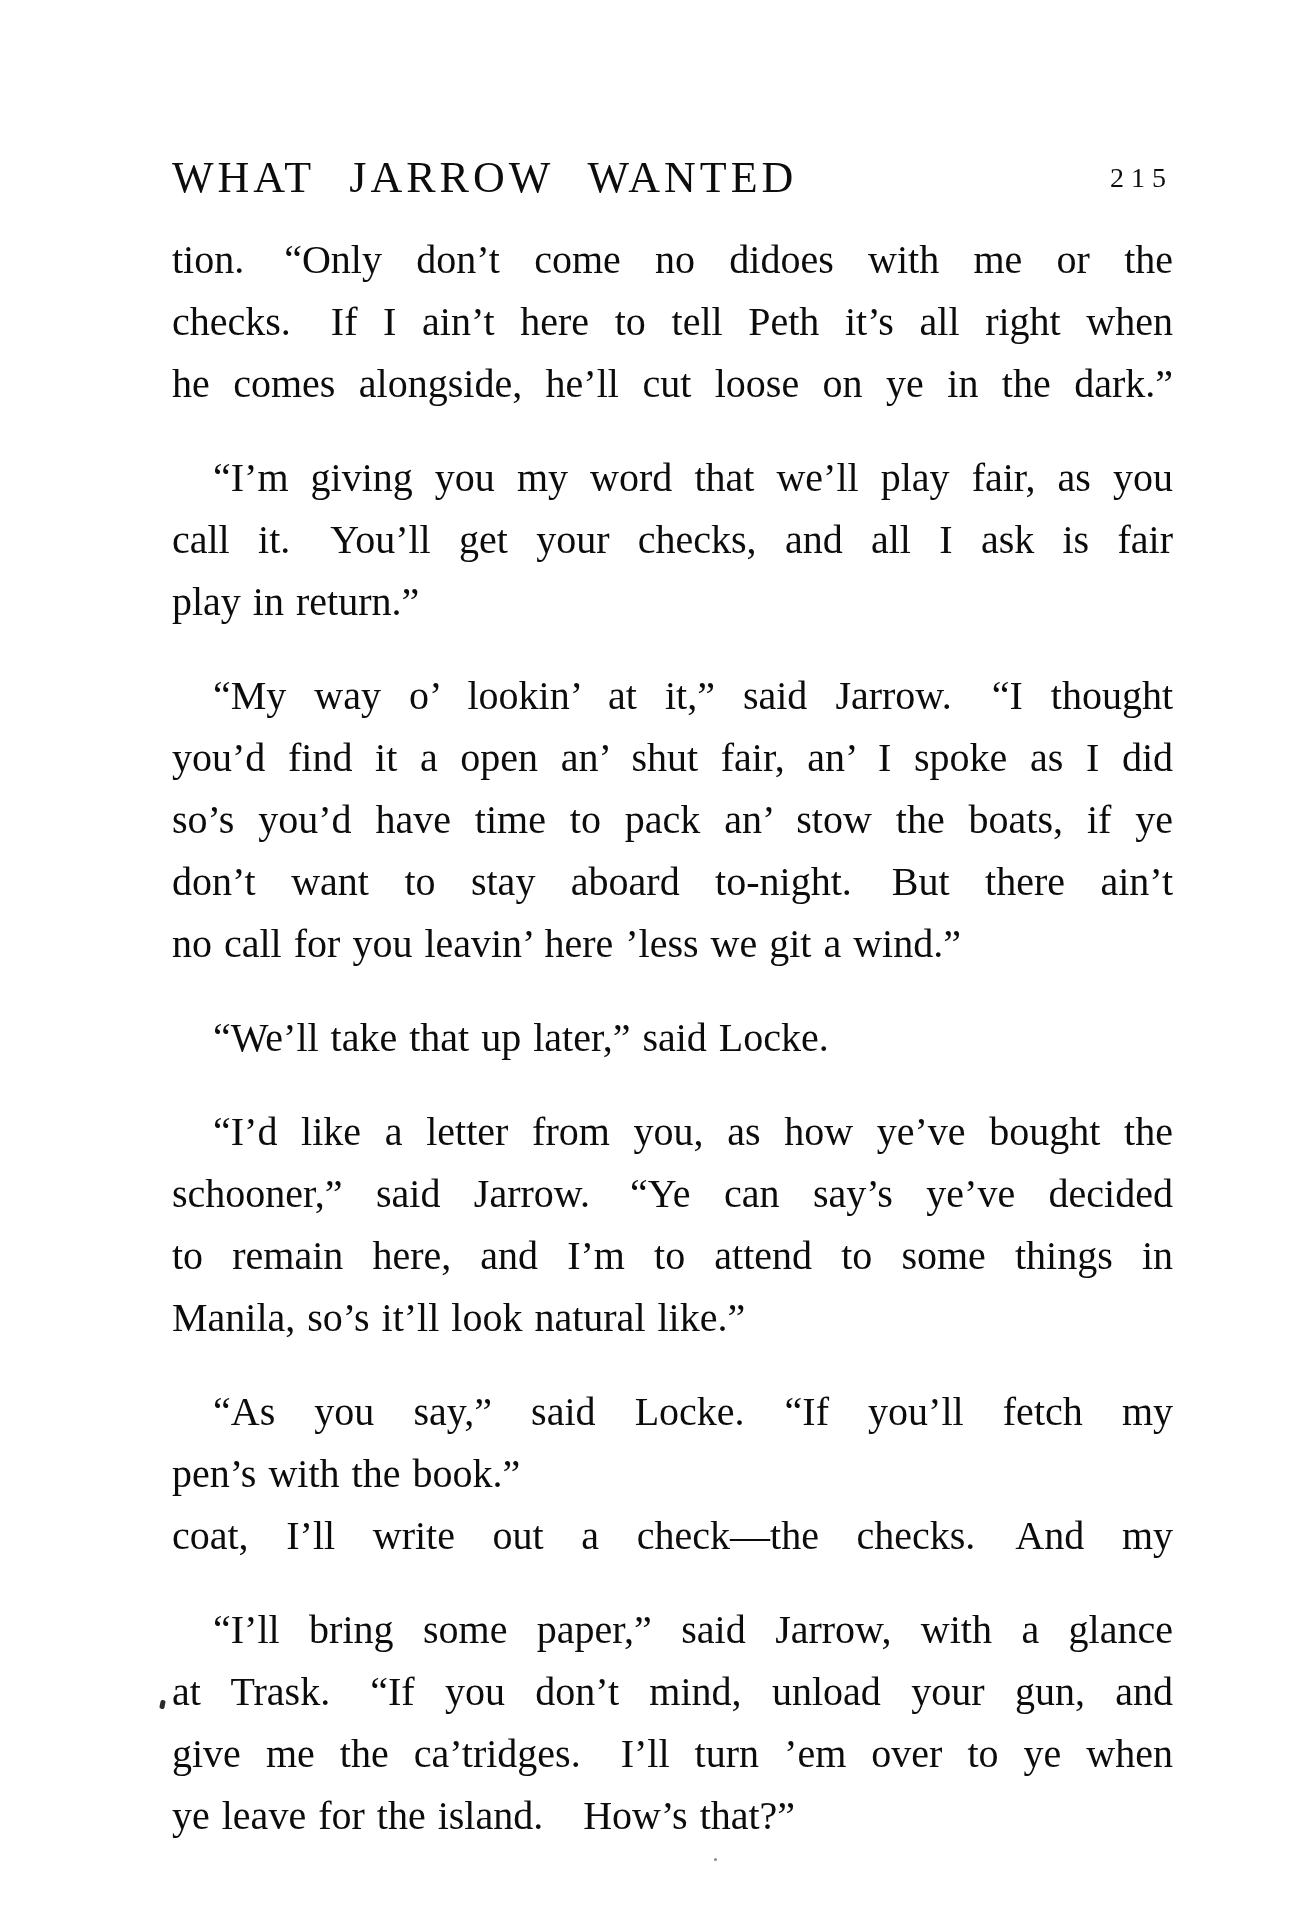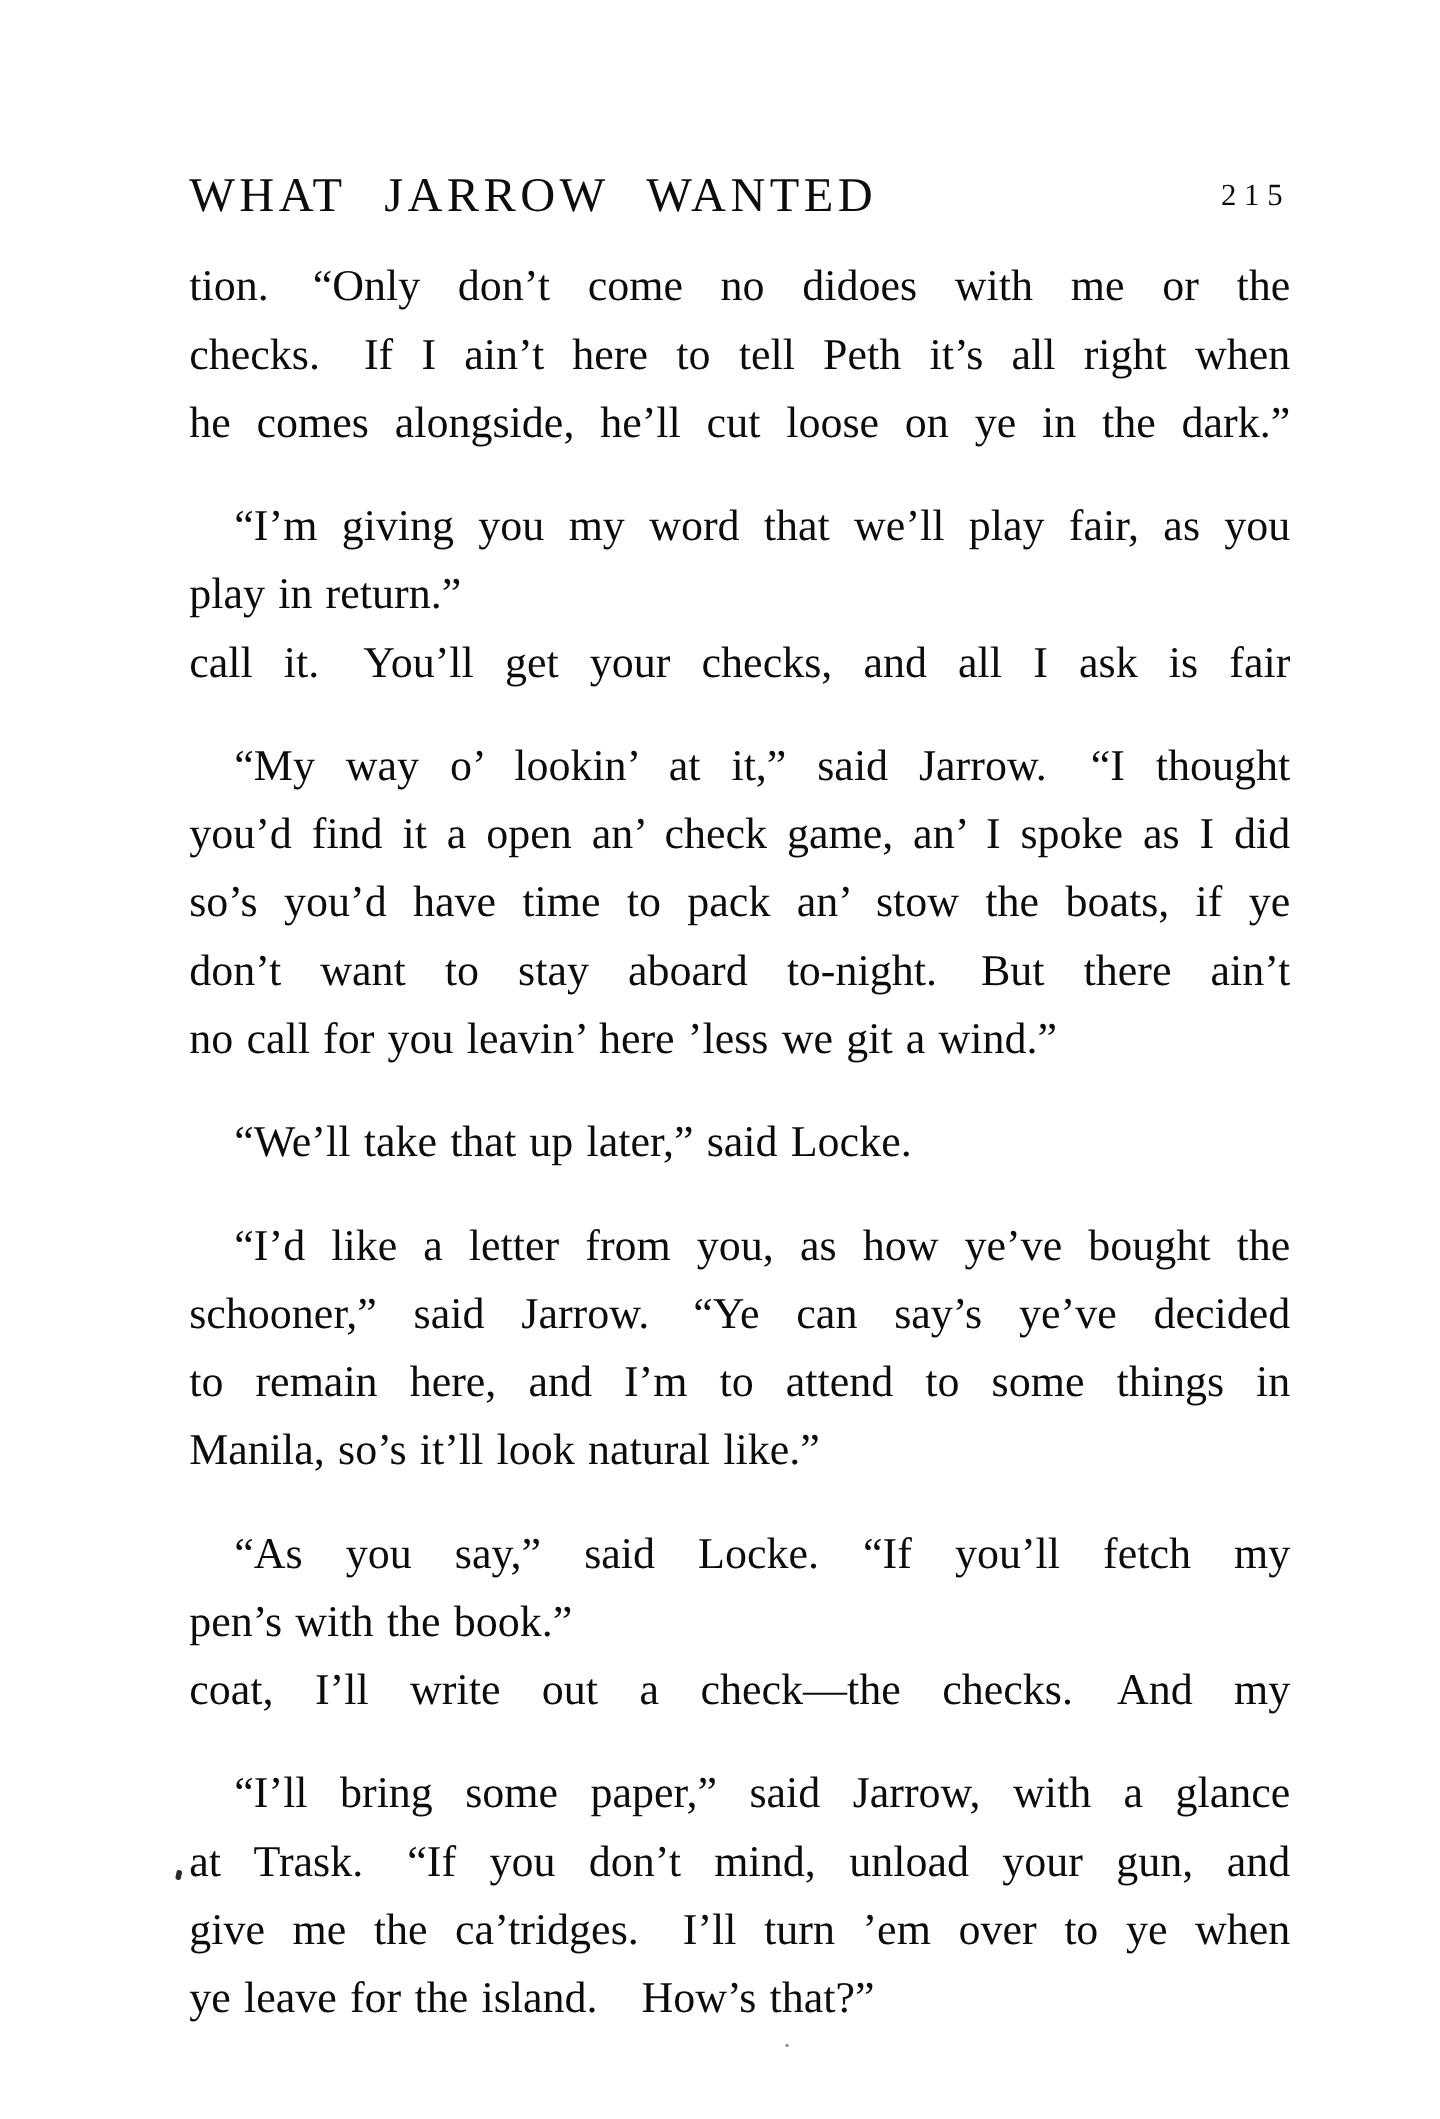--- a/index.html
+++ b/index.html
@@ -93,24 +93,24 @@
   <div class="running-header">
     <div class="running-title">WHAT JARROW WANTED</div>
     <div class="page-number">215</div>
   </div>
 
   <div class="text-block">
       <div class="line justify">tion. “Only don’t come no didoes with me or the</div>
       <div class="line justify">checks. If I ain’t here to tell Peth it’s all right when</div>
       <div class="line justify">he comes alongside, he’ll cut loose on ye in the dark.”</div>
       <div class="line indent justify">“I’m giving you my word that we’ll play fair, as you</div>
+      <div class="line justify">call it. You’ll get your checks, and all I ask is fair</div>
       <div class="line">play in return.”</div>
-      <div class="line justify">call it. You’ll get your checks, and all I ask is fair</div>
       <div class="line indent justify">“My way o’ lookin’ at it,” said Jarrow. “I thought</div>
-      <div class="line justify">you’d find it a open an’ check game, an’ I spoke as I did</div>
+      <div class="line justify">you’d find it a open an’ shut fair, an’ I spoke as I did</div>
       <div class="line justify">so’s you’d have time to pack an’ stow the boats, if ye</div>
       <div class="line justify">don’t want to stay aboard to-night. But there ain’t</div>
       <div class="line">no call for you leavin’ here ’less we git a wind.”</div>
       <div class="line indent">“We’ll take that up later,” said Locke.</div>
       <div class="line indent justify">“I’d like a letter from you, as how ye’ve bought the</div>
       <div class="line justify">schooner,” said Jarrow. “Ye can say’s ye’ve decided</div>
       <div class="line justify">to remain here, and I’m to attend to some things in</div>
       <div class="line">Manila, so’s it’ll look natural like.”</div>
       <div class="line indent justify">“As you say,” said Locke. “If you’ll fetch my</div>
       <div class="line">pen’s with the book.”</div>

